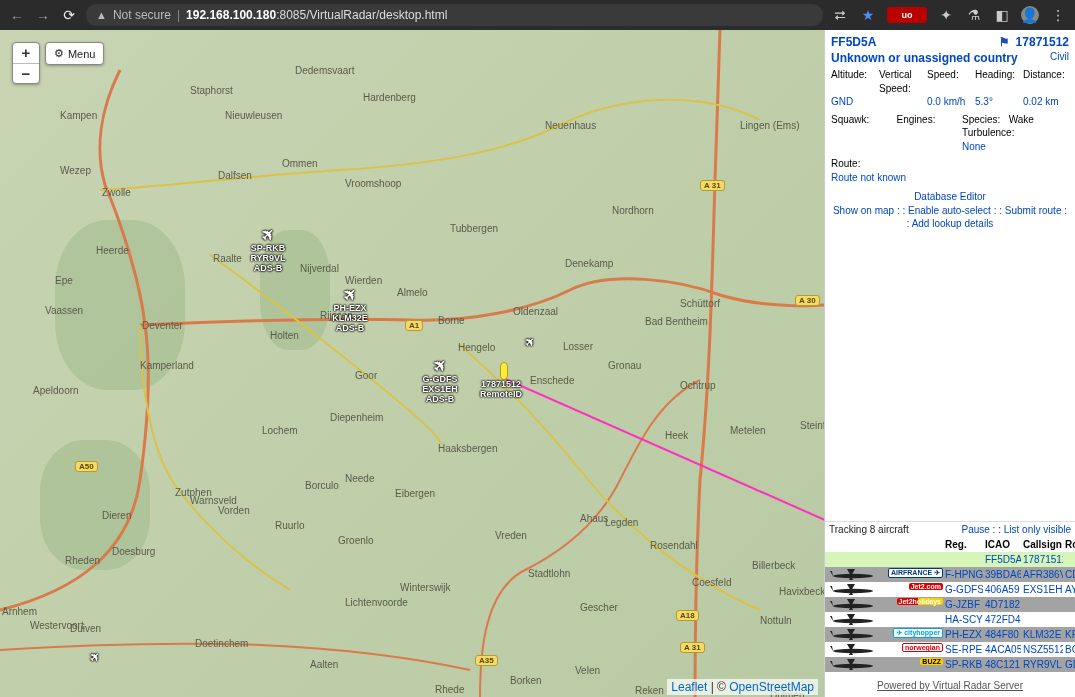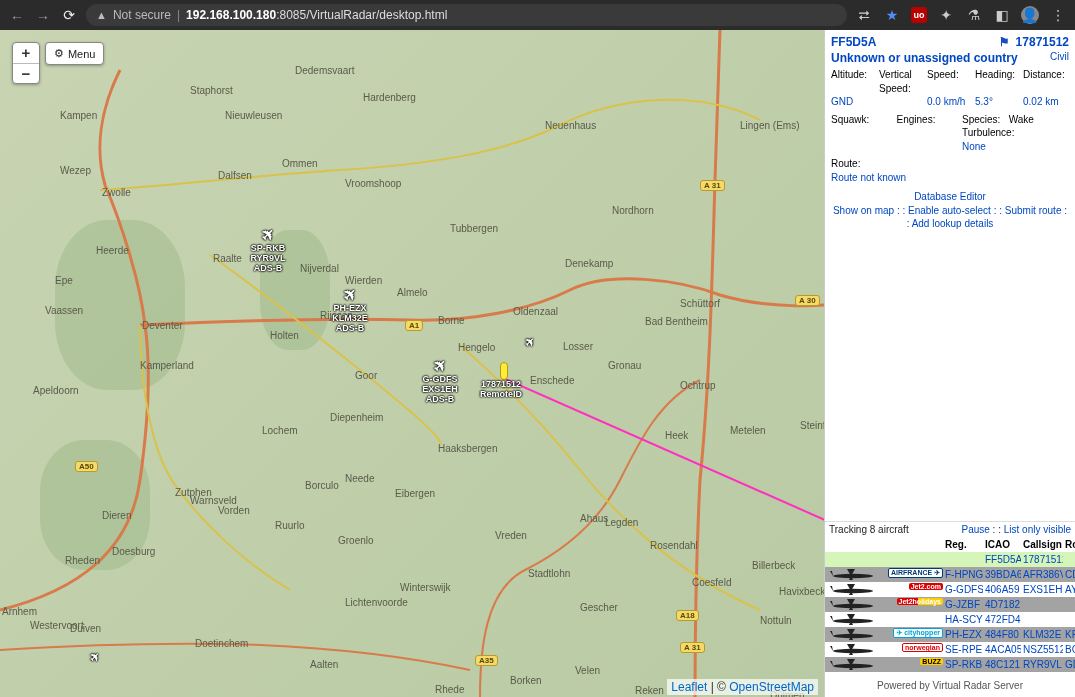--- a/index.html
+++ b/index.html
@@ -69,42 +69,42 @@
   .silcell { width: 120px; height: 15px; position: relative; }
   .sil { display: inline-block; vertical-align: middle; }
   .airline { position: absolute; right: 0; top: 1px; font-size: 7px; font-weight: 700; padding: 0 2px; border-radius: 2px; }
   .af { background: #fff; color: #003a70; border: 1px solid #003a70; }
   .j2 { background: #d00; color: #fff; }
   .j2h { background: linear-gradient(90deg,#d00 45%,#ffcf00 45%); color: #fff; }
   .klm { background: #fff; color: #00a1de; border: 1px solid #00a1de; }
   .nwg { background: #fff; color: #d00; border: 1px solid #d00; }
   .buzz { background: #ffcf00; color: #000; }
 
-  .footer { text-align: center; font-size: 10px; color: #555; padding: 8px 0 6px; }
+  .footer { text-align: center; font-size: 10px; color: #555; padding: 8px 0 6px; text-decoration: underline; }
 
   
   .rb { position: absolute; background: #f6d96b; border: 1px solid #b59b2a; border-radius: 3px; font-size: 8px; padding: 0 3px; color: #5a4a00; font-weight: 700; }
 </style>
 </head>
 <body>
 
 <div class="chrome">
   <span class="nav-btn">←</span>
   <span class="nav-btn">→</span>
   <span class="nav-btn enabled">⟳</span>
   <div class="addr">
     <span class="sec-icon">▲</span>
     <span>Not secure</span>
     <span style="color:#888">|</span>
     <span class="url"><b>192.168.100.180</b><span>:8085/VirtualRadar/desktop.html</span></span>
   </div>
   <div class="right-icons">
     <span>⮂</span>
     <span style="color:#4f8ef7">★</span>
-    <span style="background:#b00;color:#fff;border-radius:3px;width:16px;height:16px;font-size:9px;font-weight:700">uo</span>
+    <span style="background:#b00;color:#fff;border-radius:3px;width:40px;height:16px;font-size:9px;font-weight:700">uo</span>
     <span>✦</span>
     <span>⚗</span>
     <span>◧</span>
     <span class="avatar">👤</span>
     <span>⋮</span>
   </div>
 </div>
 
 <div class="app">
 

